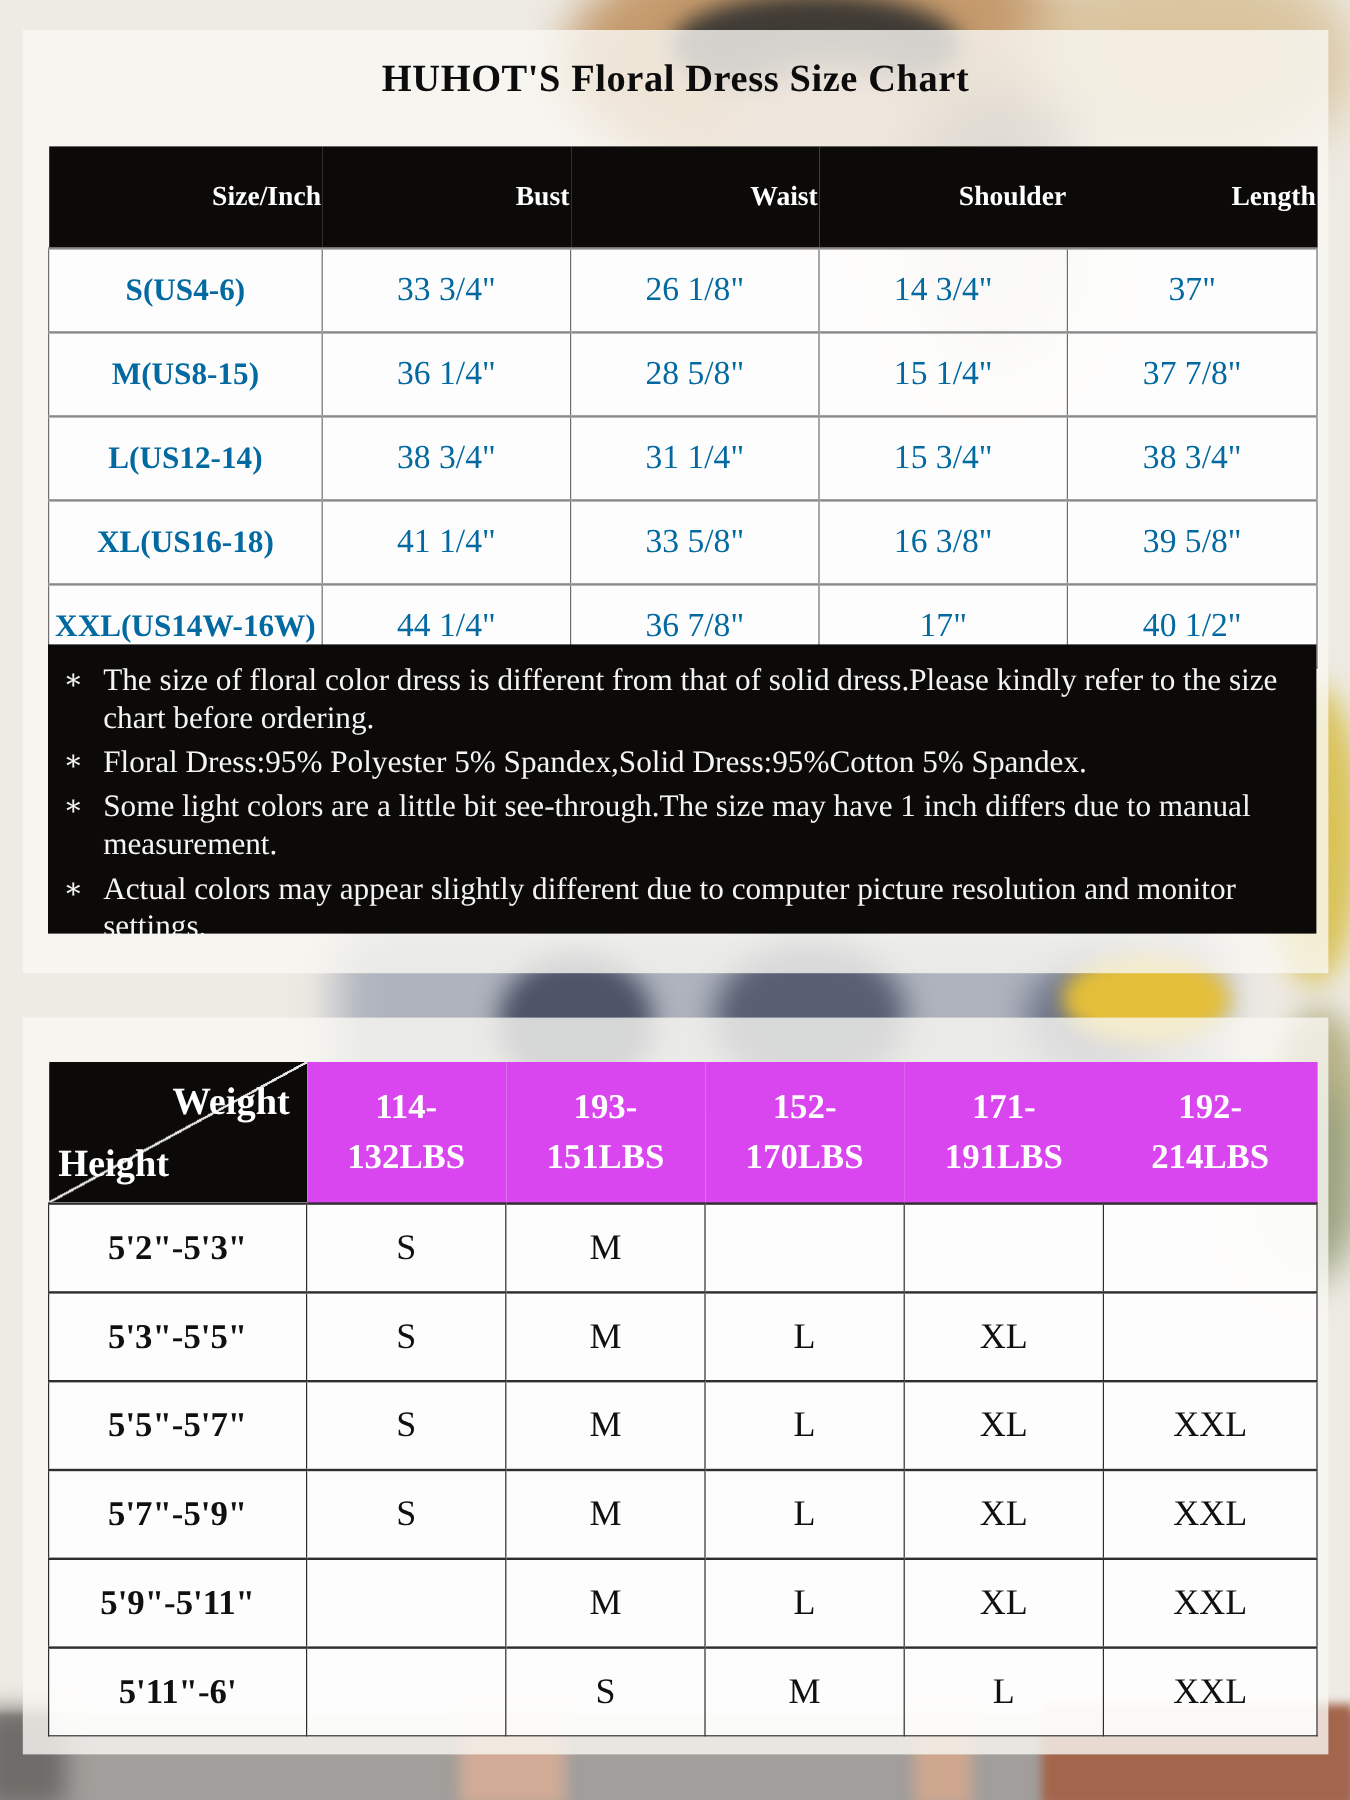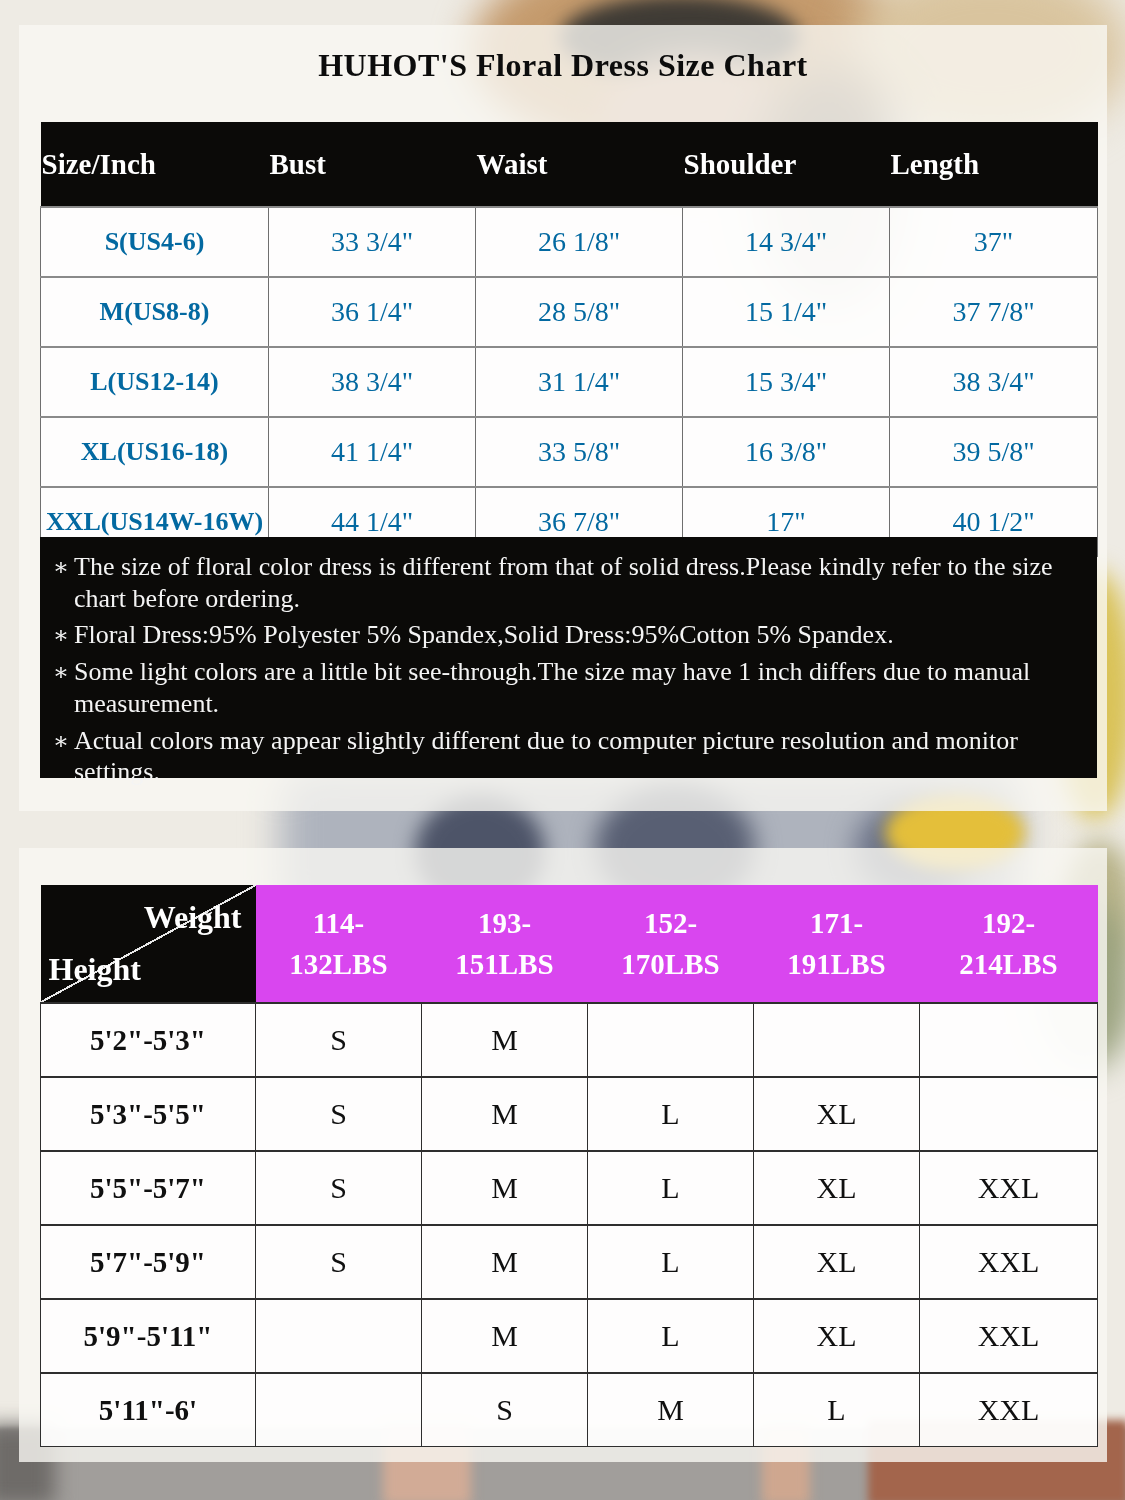--- a/index.html
+++ b/index.html
@@ -40,37 +40,37 @@
   .title{
     position:absolute;left:0;top:22px;width:100%;
     text-align:center;font-size:32px;font-weight:700;color:#0c0c0c;
     letter-spacing:0.5px;
   }
   
   table{border-collapse:collapse;table-layout:fixed;}
   .size-table{position:absolute;left:21px;top:97px;width:1057px;}
   .size-table th{
     background:#0b0a08;color:#fff;height:82px;
-    font-size:29px;font-weight:700;text-align:left;vertical-align:middle;
+    font-size:23px;font-weight:700;text-align:right;vertical-align:middle;
   }
   .size-table td{
     height:66px;background:rgba(255,255,255,0.82);
     border:1px solid #6f6f6f;border-top:2px solid #8a8a8a;
     font-size:28px;text-align:center;vertical-align:middle;color:#0369a1;
   }
   .size-table td.rowhead{font-weight:700;font-size:26px;}
   
   .notes{
     position:absolute;left:21px;top:512px;width:1057px;height:241px;
     background:#0b0a08;color:#f4f4f4;box-sizing:border-box;
     padding:9px 14px 8px 8px;
   }
   .note{display:flex;font-size:26px;line-height:1.22;margin:5px 0;}
   .note .bullet{flex:0 0 26px;text-align:center;font-size:24px;padding-top:2px;}
-  .note .note-text{flex:1;}
+  .note .note-text{flex:1;margin-left:12px;}
   
   .fit-table{position:absolute;left:21px;top:37px;width:1057px;}
   .fit-table th{
     background:#d946ef;color:#fff;height:115px;
     font-size:29px;font-weight:700;text-align:center;vertical-align:middle;
     line-height:1.4;
   }
   .fit-table th.corner{
     position:relative;padding:0;
     background:
@@ -138,21 +138,21 @@
       </thead>
       <tbody>
         <tr>
           <td class="rowhead">S(US4-6)</td>
           <td>33 3/4"</td>
           <td>26 1/8"</td>
           <td>14 3/4"</td>
           <td>37"</td>
         </tr>
         <tr>
-          <td class="rowhead">M(US8-8)</td>
+          <td class="rowhead">M(US8-15)</td>
           <td>36 1/4"</td>
           <td>28 5/8"</td>
           <td>15 1/4"</td>
           <td>37 7/8"</td>
         </tr>
         <tr>
           <td class="rowhead">L(US12-14)</td>
           <td>38 3/4"</td>
           <td>31 1/4"</td>
           <td>15 3/4"</td>

